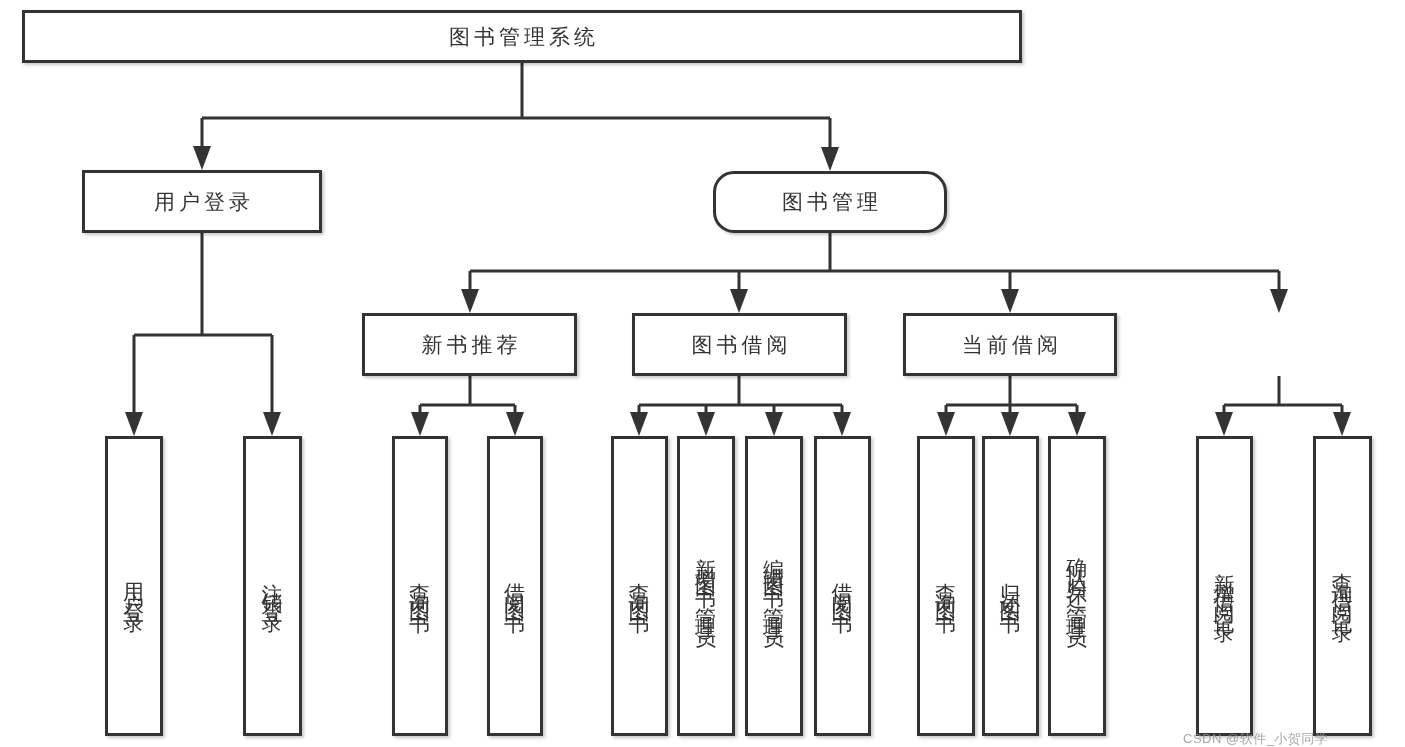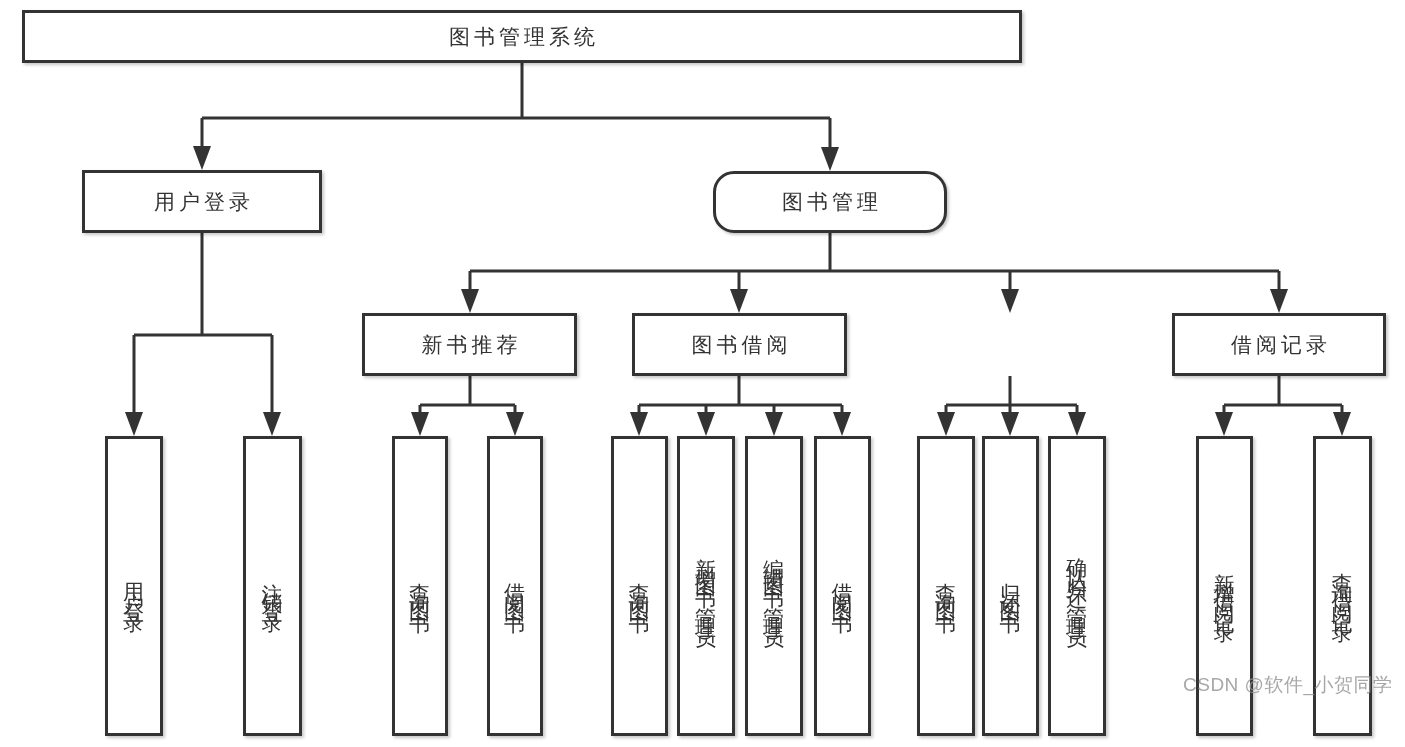--- a/index.html
+++ b/index.html
@@ -22,22 +22,22 @@
   .h-label {
     font-size: 21px; letter-spacing: 4px; text-indent: 4px;
     white-space: nowrap; color: #333333;
   }
   .v-label {
     writing-mode: vertical-rl; text-orientation: mixed;
     font-size: 21px; letter-spacing: 10px; line-height: 1;
     white-space: nowrap; color: #333333;
   }
   .watermark {
-    position: absolute; left: 1183px; top: 672px; z-index: 5;
-    font-size: 19px; letter-spacing: 0.5px; white-space: nowrap;
+    position: absolute; left: 1183px; top: 730px; z-index: 5;
+    font-size: 13px; letter-spacing: 0.5px; white-space: nowrap;
     color: rgba(148,148,148,0.82);
   }
 </style>
 </head>
 <body>
 
 <div class="canvas">
 
   <svg class="wires" width="1405" height="747" viewBox="0 0 1405 747">
     <g stroke="#333333" stroke-width="3" fill="none">
@@ -89,22 +89,22 @@
   <div class="node" style="left:713px; top:171px; width:234px; height:62px;border-radius:21px;">
     <span class="h-label">图书管理</span>
   </div>
 
   <div class="node" style="left:632px; top:313px; width:215px; height:63px;">
     <span class="h-label">图书借阅</span>
   </div>
   <div class="node" style="left:362px; top:313px; width:215px; height:63px;">
     <span class="h-label">新书推荐</span>
   </div>
-  <div class="node" style="left:1172px; top:313px; width:214px; height:63px;">
-    <span class="h-label">借阅记录</span>
+  <div class="node" style="left:903px; top:313px; width:214px; height:63px;">
+    <span class="h-label">当前借阅</span>
   </div>
 
   <div class="node" style="left:105px; top:436px; width:58px; height:300px;">
     <span class="v-label">用户登录</span>
   </div>
   <div class="node" style="left:243px; top:436px; width:59px; height:300px;">
     <span class="v-label">注销登录</span>
   </div>
 
   <div class="node" style="left:392px; top:436px; width:56px; height:300px;">

